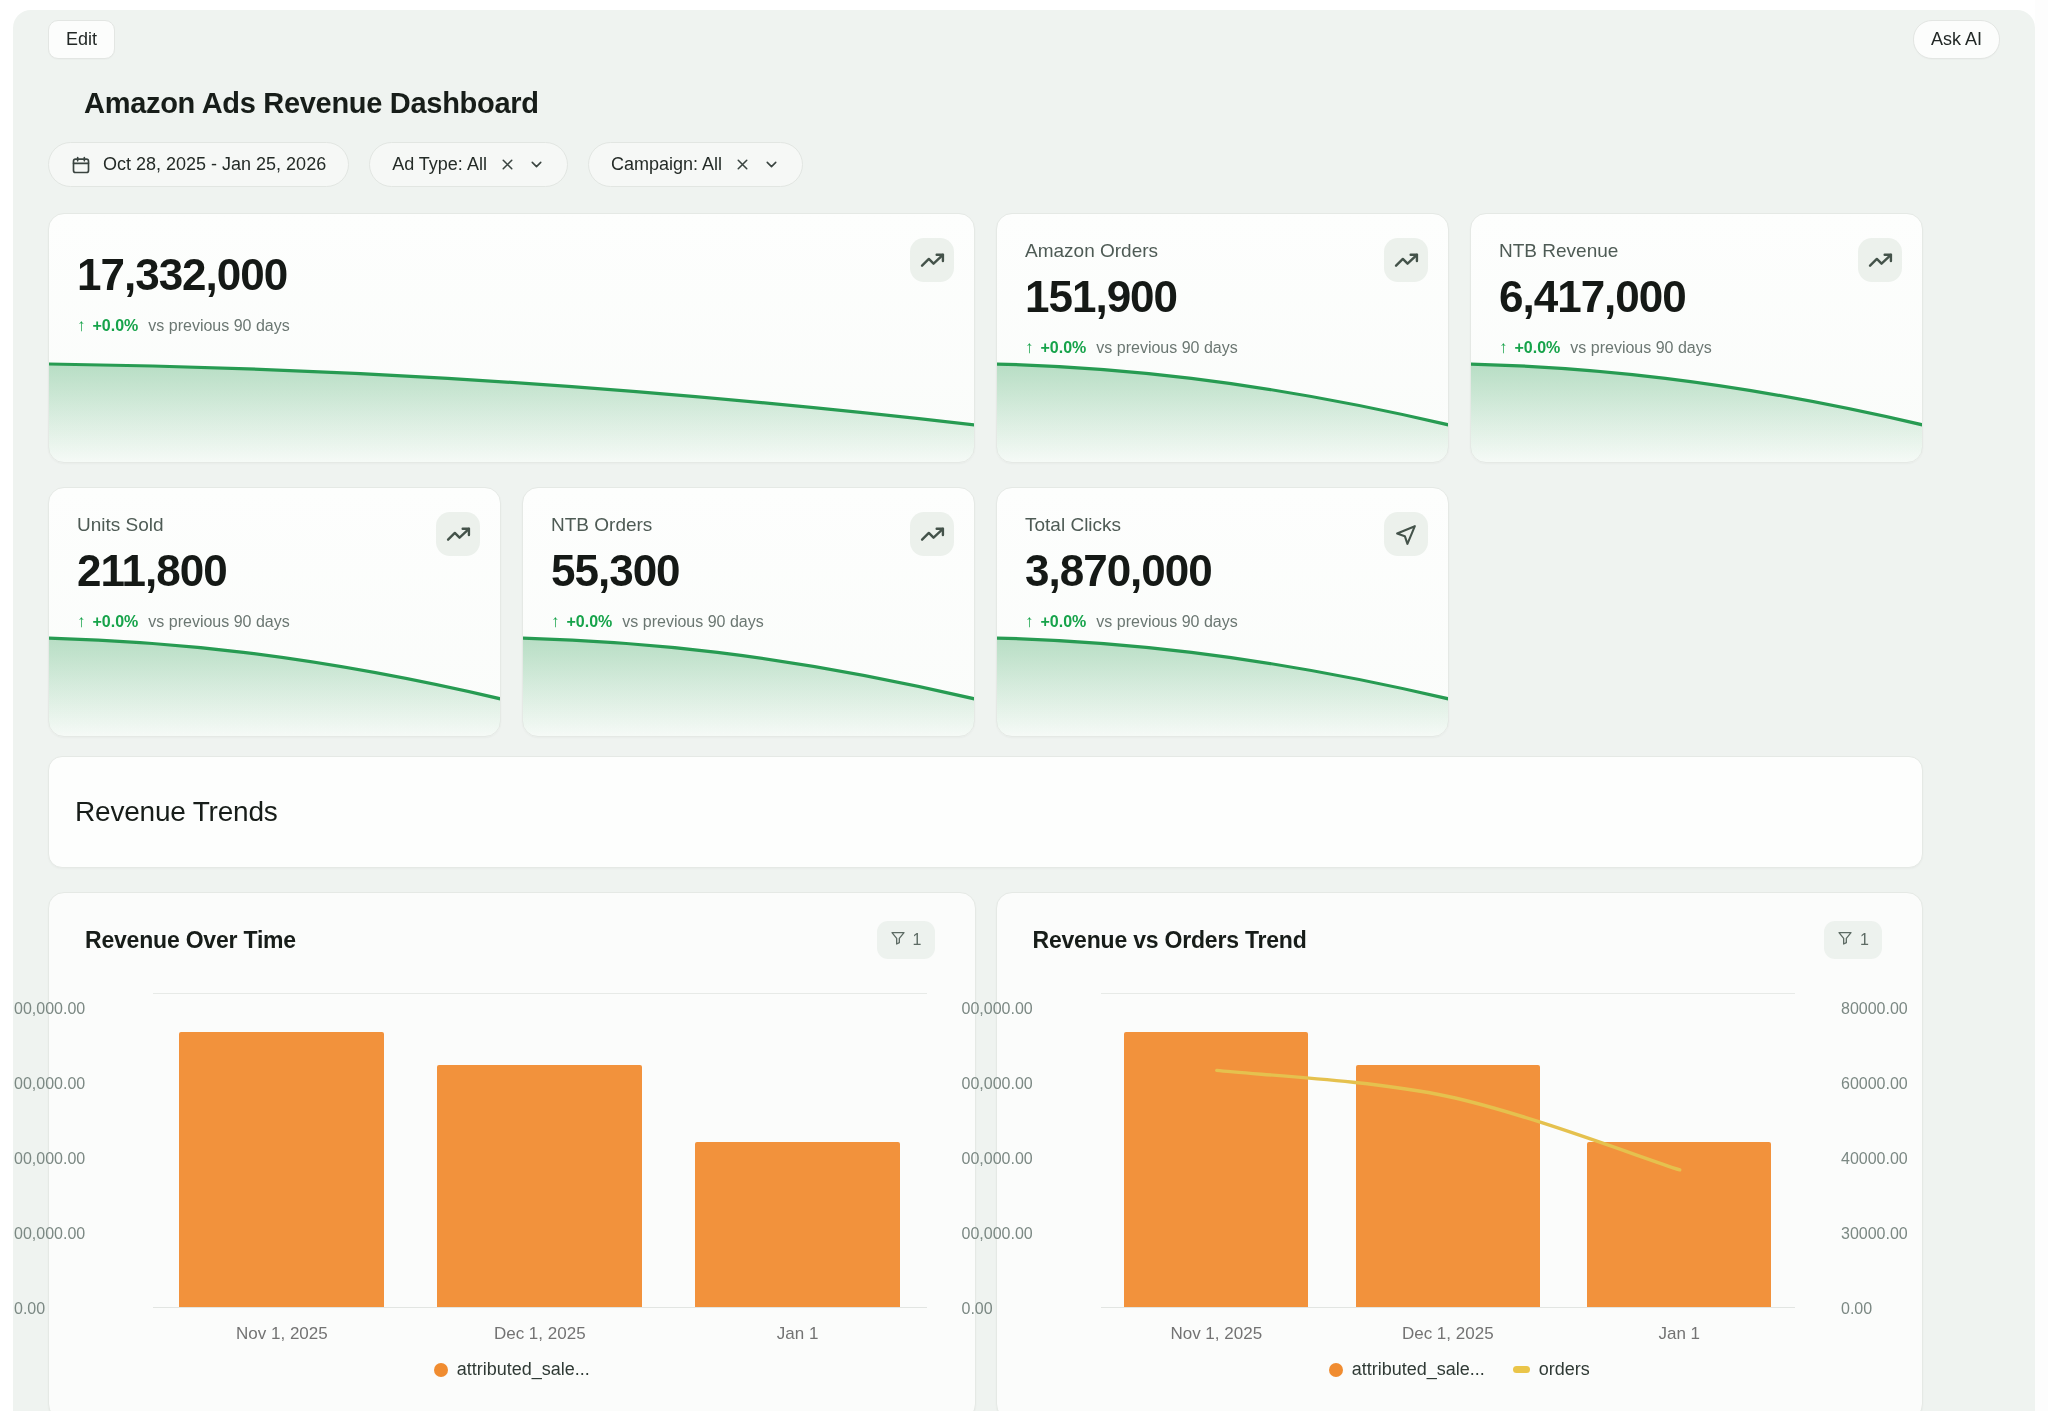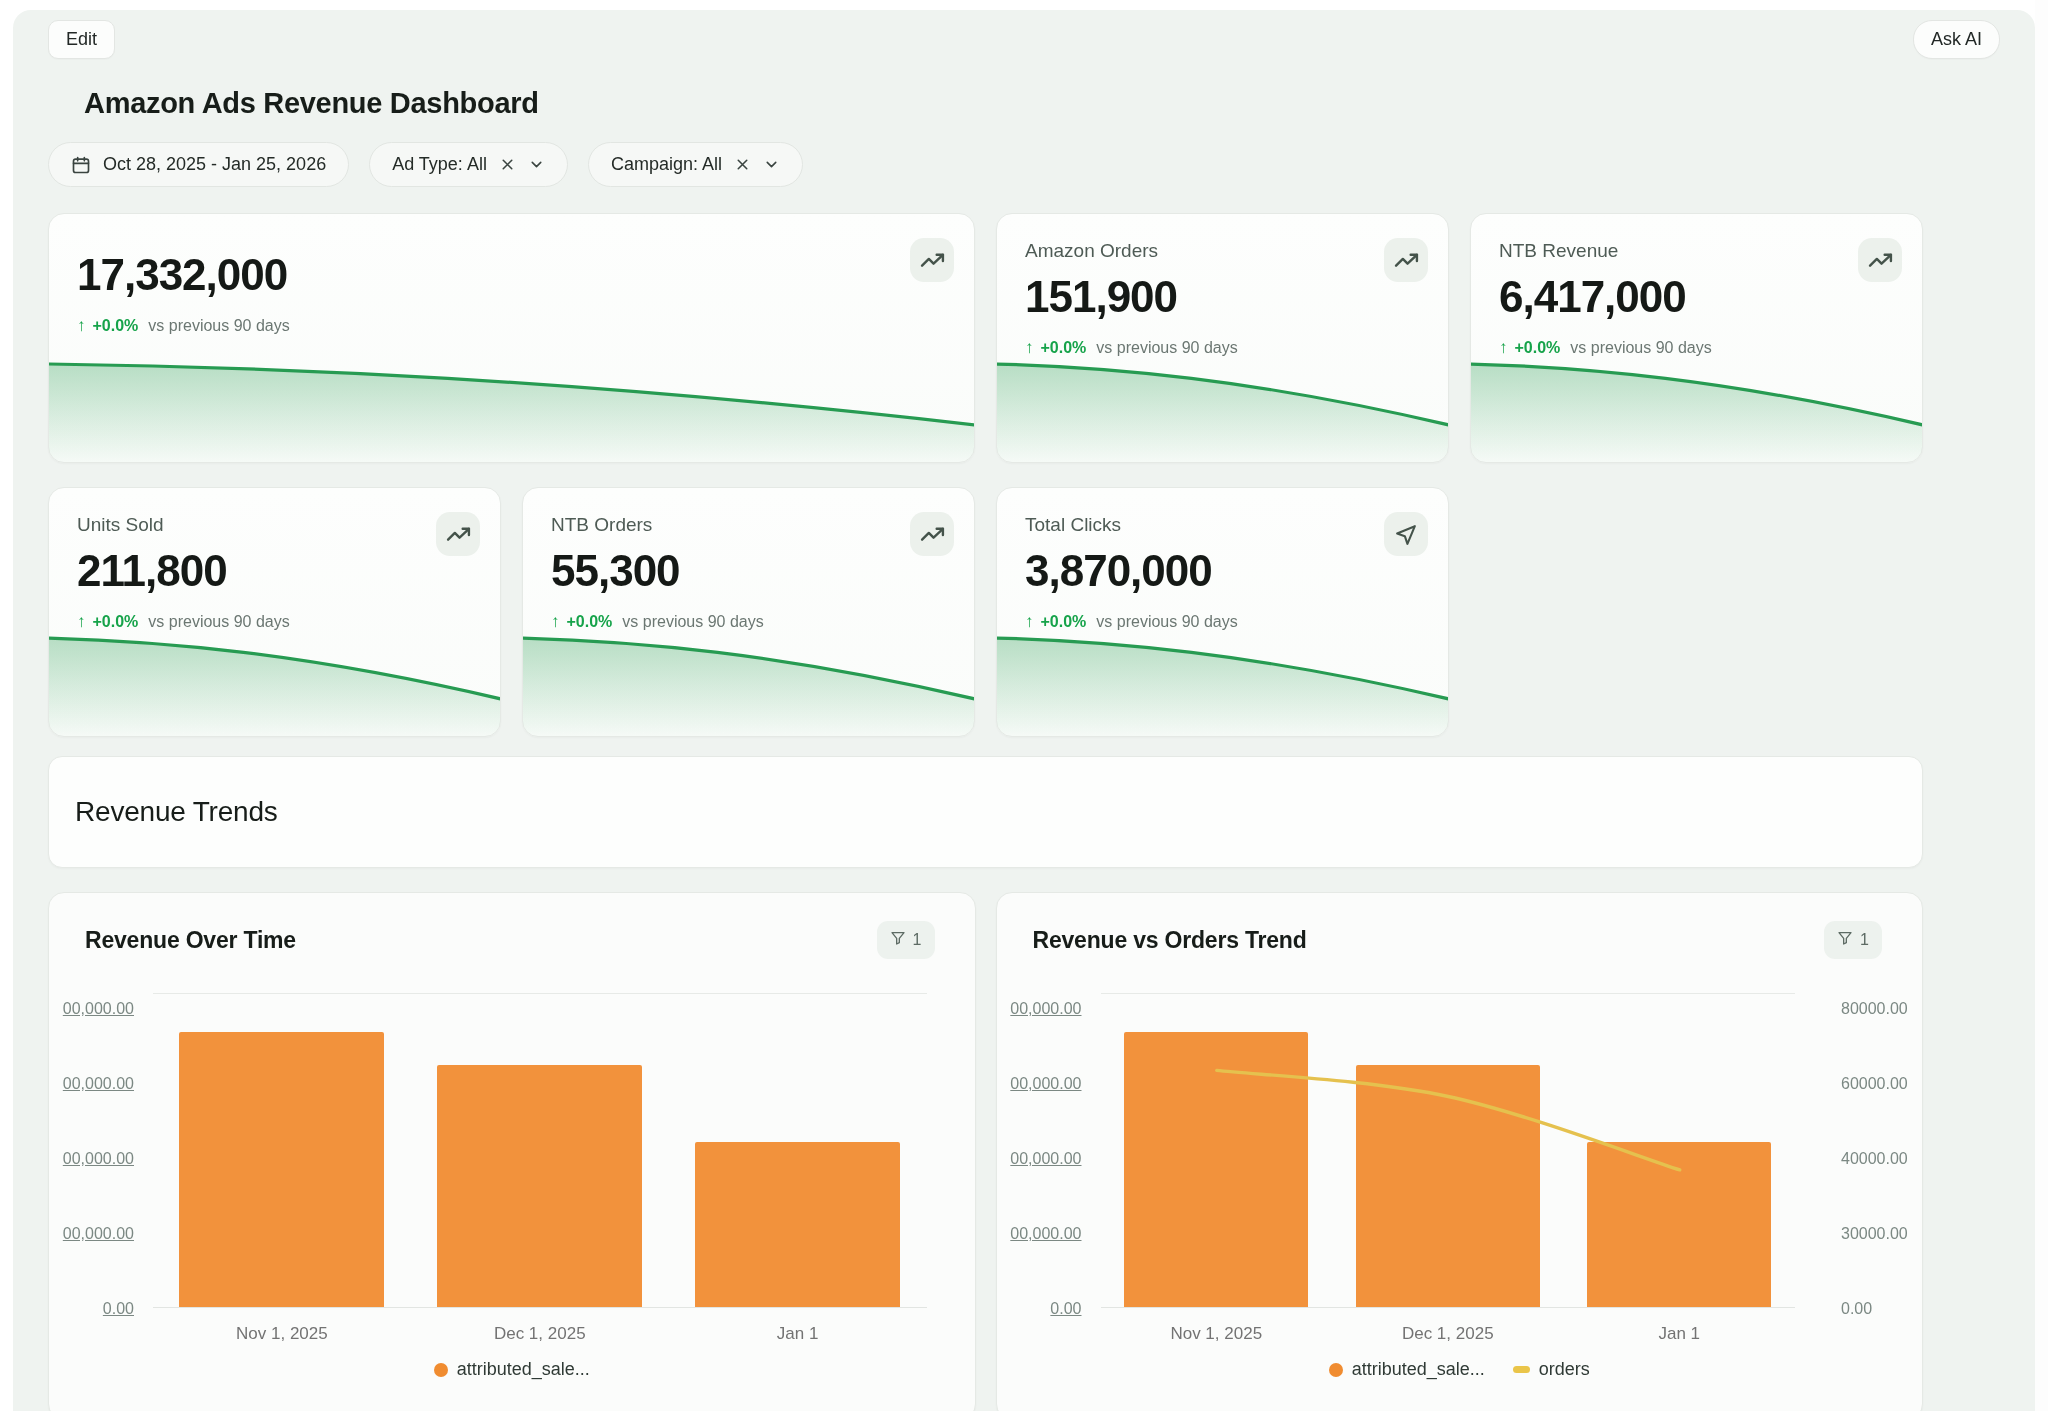--- a/index.html
+++ b/index.html
@@ -57,21 +57,21 @@
     background:#fbfcfb;padding-top:28px;box-shadow:0 1px 2px rgba(20,40,30,.03);}
   .chart-head{display:flex;justify-content:space-between;align-items:flex-start;
     padding:0 40px 0 36px;height:46px;}
   .chart-head h3{font-size:23px;font-weight:700;letter-spacing:-.2px;margin-top:6px;}
   .fbadge{display:flex;align-items:center;gap:7px;background:#edf2ee;border-radius:11px;
     padding:9px 13px;font-size:16px;color:#5d6b64;cursor:pointer;}
   .plot-zone{position:relative;height:315px;margin:26px 48px 0 104px;
     border-top:1px solid #e7eae7;border-bottom:1px solid #e2e5e2;}
   .chart-card[data-chart="1"] .plot-zone{margin-right:127px;}
   .ytick{position:absolute;font-size:16px;color:var(--tick);transform:translateY(-50%);white-space:nowrap;}
-  .ytick.left{right:calc(100% + 19px);width:120px;text-align:right;text-decoration:underline;}
+  .ytick.left{right:calc(100% + 19px);width:120px;text-align:left;}
   .ytick.right{left:calc(100% + 18px);text-align:left;margin-left:28px;}
   .bar{position:absolute;bottom:0;width:26.5%;border-radius:2px 2px 0 0;}
   .line-layer{position:absolute;left:0;top:0;width:100%;height:100%;overflow:visible;}
   .x-labels{position:relative;height:22px;margin:16px 48px 0 104px;}
   .chart-card[data-chart="1"] .x-labels{margin-right:127px;}
   .x-labels span{position:absolute;transform:translateX(-50%);font-size:17px;color:#737373;white-space:nowrap;}
   .legend{display:flex;justify-content:center;gap:28px;margin-top:13px;align-items:center;}
   .leg-item{display:flex;align-items:center;gap:9px;font-size:18px;color:#2f3a35;}
   .mk-circle{width:14px;height:14px;border-radius:50%;display:inline-block;}
   .mk-dash{width:17px;height:7px;border-radius:4px;display:inline-block;}

